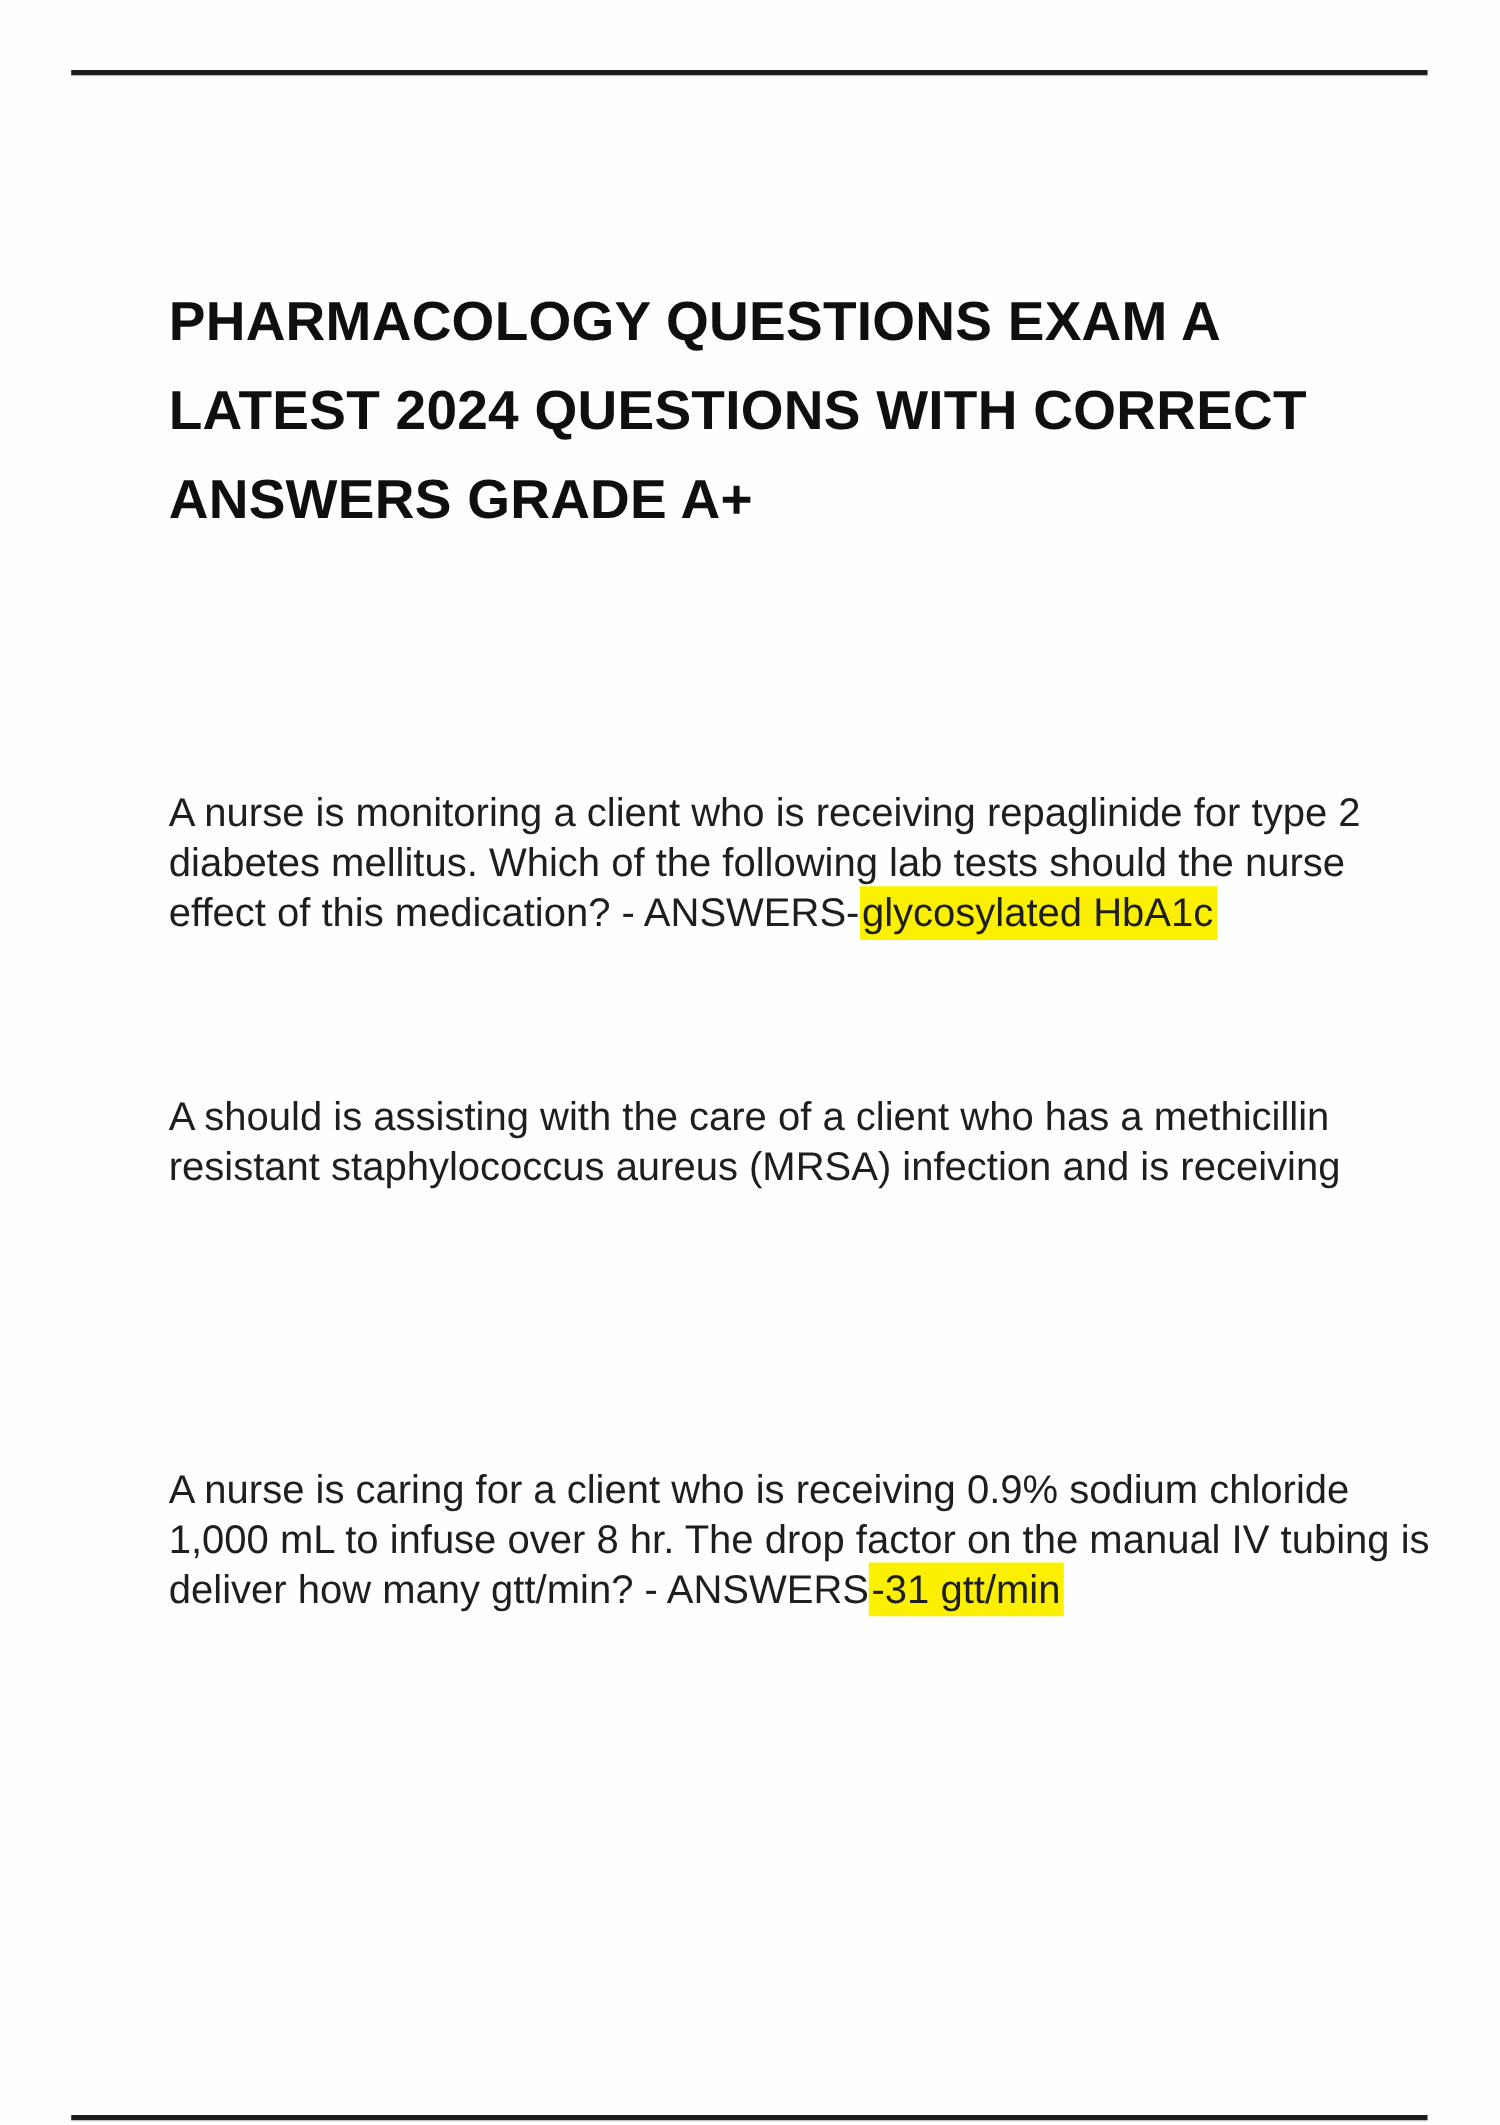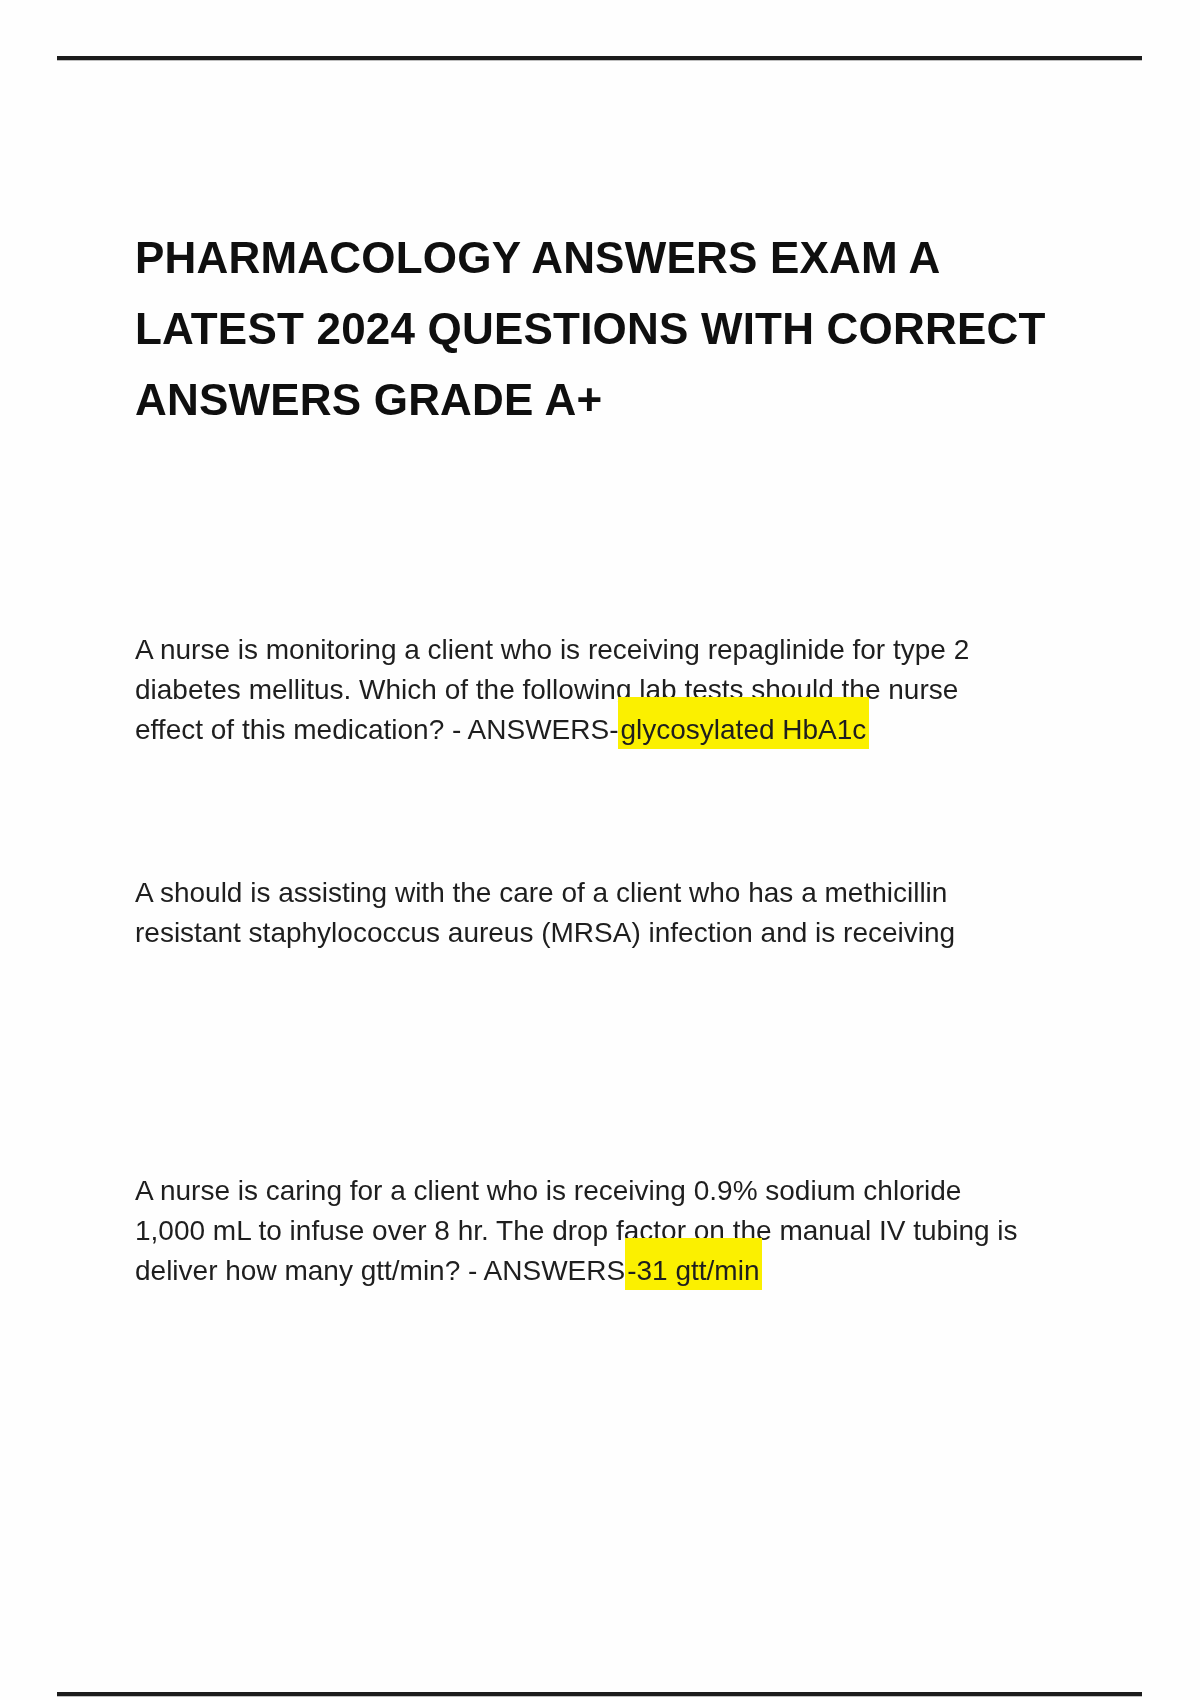--- a/index.html
+++ b/index.html
@@ -34,39 +34,39 @@
     font-weight:bold;
     line-height:71px;
     letter-spacing:0.2px;
   }
   .doc-title .tline{white-space:nowrap;}
   .para{
     position:absolute;
     left:135px;
     width:990px;
     color:#1e1e1e;
-    font-size:28px;
+    font-size:32px;
     line-height:40px;
   }
   .para .line{white-space:nowrap;}
   .hl{
     background:#fbf000;
-    padding:17px 3px 4px 2px;
+    padding:3px 3px 4px 2px;
   }
   .hl:empty{display:none;padding:0;}
 </style>
 </head>
 <body>
 
 <div class="page">
 
   <div class="rule rule-top"></div>
 
   <div class="doc-title">
-    <div class="tline">PHARMACOLOGY ANSWERS EXAM A</div>
+    <div class="tline">PHARMACOLOGY QUESTIONS EXAM A</div>
     <div class="tline">LATEST 2024 QUESTIONS WITH CORRECT</div>
     <div class="tline">ANSWERS GRADE A+</div>
   </div>
 
   <div class="para" style="top:630px">
     <div class="line"><span>A nurse is monitoring a client who is receiving repaglinide for type 2</span></div>
     <div class="line"><span>diabetes mellitus. Which of the following lab tests should the nurse</span></div>
     <div class="line"><span>effect of this medication? - ANSWERS-</span><span class="hl">glycosylated HbA1c</span></div>
   </div>
 

